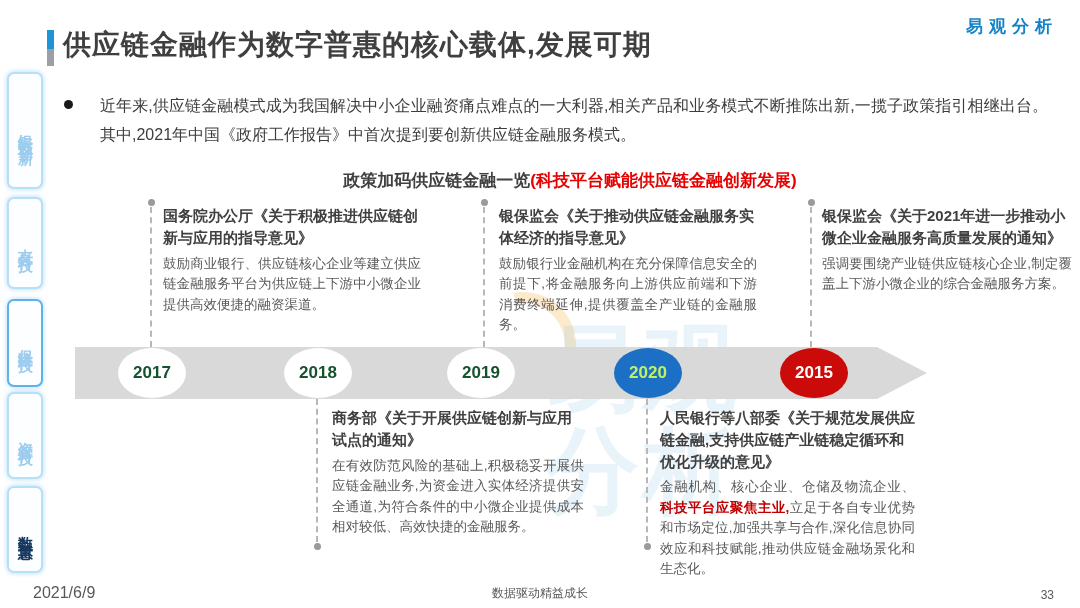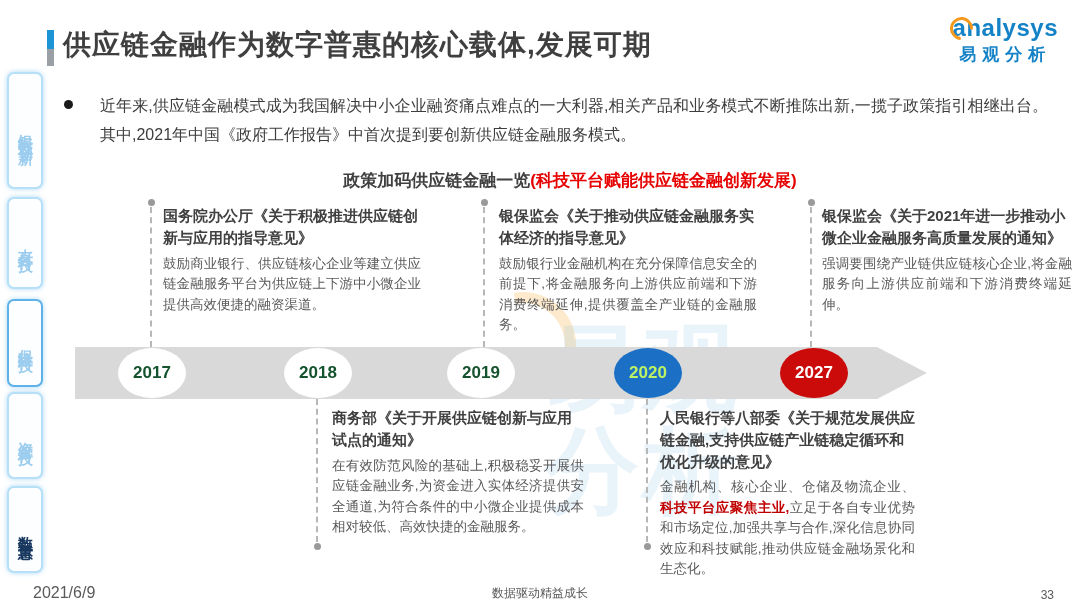--- a/index.html
+++ b/index.html
@@ -119,24 +119,20 @@
   <div class="tab tab1">银行数字创新</div>
   <div class="tab tab2">支付科技</div>
   <div class="tab tab3">保险科技</div>
   <div class="tab tab4">资管科技</div>
   <div class="tab tab5">数字普惠</div>
 
   <div class="accent-bar"></div>
   <h1 class="page-title" style="margin:0;">供应链金融作为数字普惠的核心载体,发展可期</h1>
 
   <div class="logo">
-    <div class="logo-row">
-      <span class="logo-swirl"></span>
-      <span class="logo-brand">analysys</span>
-    </div>
     <div class="logo-cn">易观分析</div>
   </div>
 
   <div class="bullet-dot"></div>
   <div class="intro-text">近年来,供应链金融模式成为我国解决中小企业融资痛点难点的一大利器,相关产品和业务模式不断推陈出新,一揽子政策指引相继出台。其中,2021年中国《政府工作报告》中首次提到要创新供应链金融服务模式。</div>
 
   <div class="section-heading">
     <span class="sh-main">政策加码供应链金融一览</span><span class="sh-red">(科技平台赋能供应链金融创新发展)</span>
   </div>
 
@@ -155,33 +151,33 @@
   <div class="vconn conn-2020">
       <span class="dot bottom"></span>
     </div>
 
   <div class="tl-band"></div>
   <div class="tl-arrow"></div>
   <div class="year y2017">2017</div>
   <div class="year y2018">2018</div>
   <div class="year y2019">2019</div>
   <div class="year y2020">2020</div>
-  <div class="year y2021">2027</div>
+  <div class="year y2021">2015</div>
 
   <div class="event ev-2017">
     <div class="ev-title">国务院办公厅《关于积极推进供应链创新与应用的指导意见》</div>
     <div class="ev-body">鼓励商业银行、供应链核心企业等建立供应链金融服务平台为供应链上下游中小微企业提供高效便捷的融资渠道。</div>
   </div>
   <div class="event ev-2019">
     <div class="ev-title">银保监会《关于推动供应链金融服务实体经济的指导意见》</div>
     <div class="ev-body">鼓励银行业金融机构在充分保障信息安全的前提下,将金融服务向上游供应前端和下游消费终端延伸,提供覆盖全产业链的金融服务。</div>
   </div>
   <div class="event ev-2021">
     <div class="ev-title">银保监会《关于2021年进一步推动小微企业金融服务高质量发展的通知》</div>
-    <div class="ev-body">强调要围绕产业链供应链核心企业,将金融服务向上游供应前端和下游消费终端延伸。</div>
+    <div class="ev-body">强调要围绕产业链供应链核心企业,制定覆盖上下游小微企业的综合金融服务方案。</div>
   </div>
 
   <div class="event ev-2018">
     <div class="ev-title">商务部《关于开展供应链创新与应用试点的通知》</div>
     <div class="ev-body">在有效防范风险的基础上,积极稳妥开展供应链金融业务,为资金进入实体经济提供安全通道,为符合条件的中小微企业提供成本相对较低、高效快捷的金融服务。</div>
   </div>
   <div class="event ev-2020">
     <div class="ev-title">人民银行等八部委《关于规范发展供应链金融,支持供应链产业链稳定循环和优化升级的意见》</div>
     <div class="ev-body"><span>金融机构、核心企业、仓储及物流企业、</span><span class="red-em">科技平台应聚焦主业,</span><span>立足于各自专业优势和市场定位,加强共享与合作,深化信息协同效应和科技赋能,推动供应链金融场景化和生态化。</span></div>
   </div>

